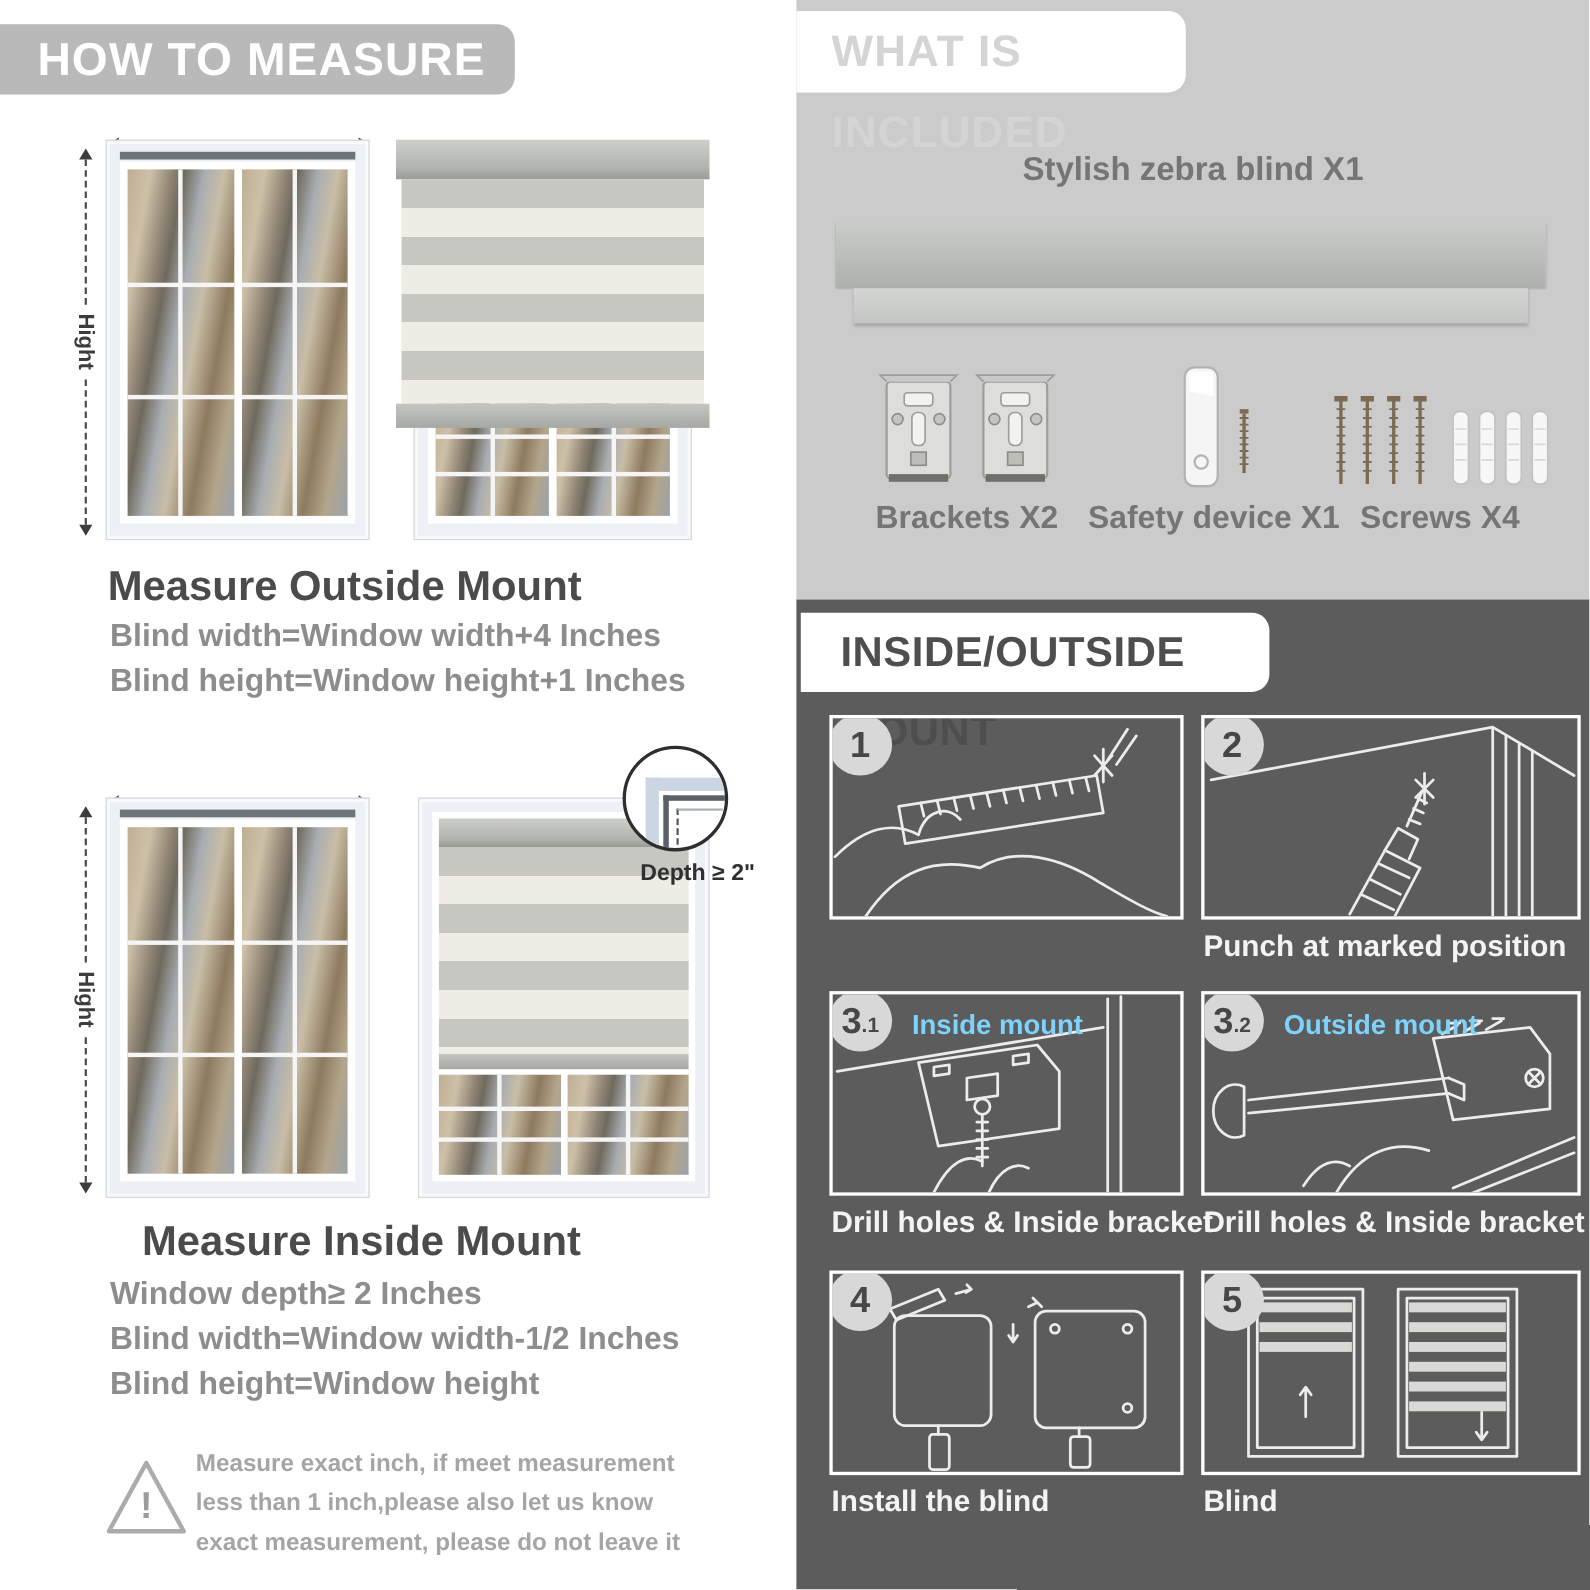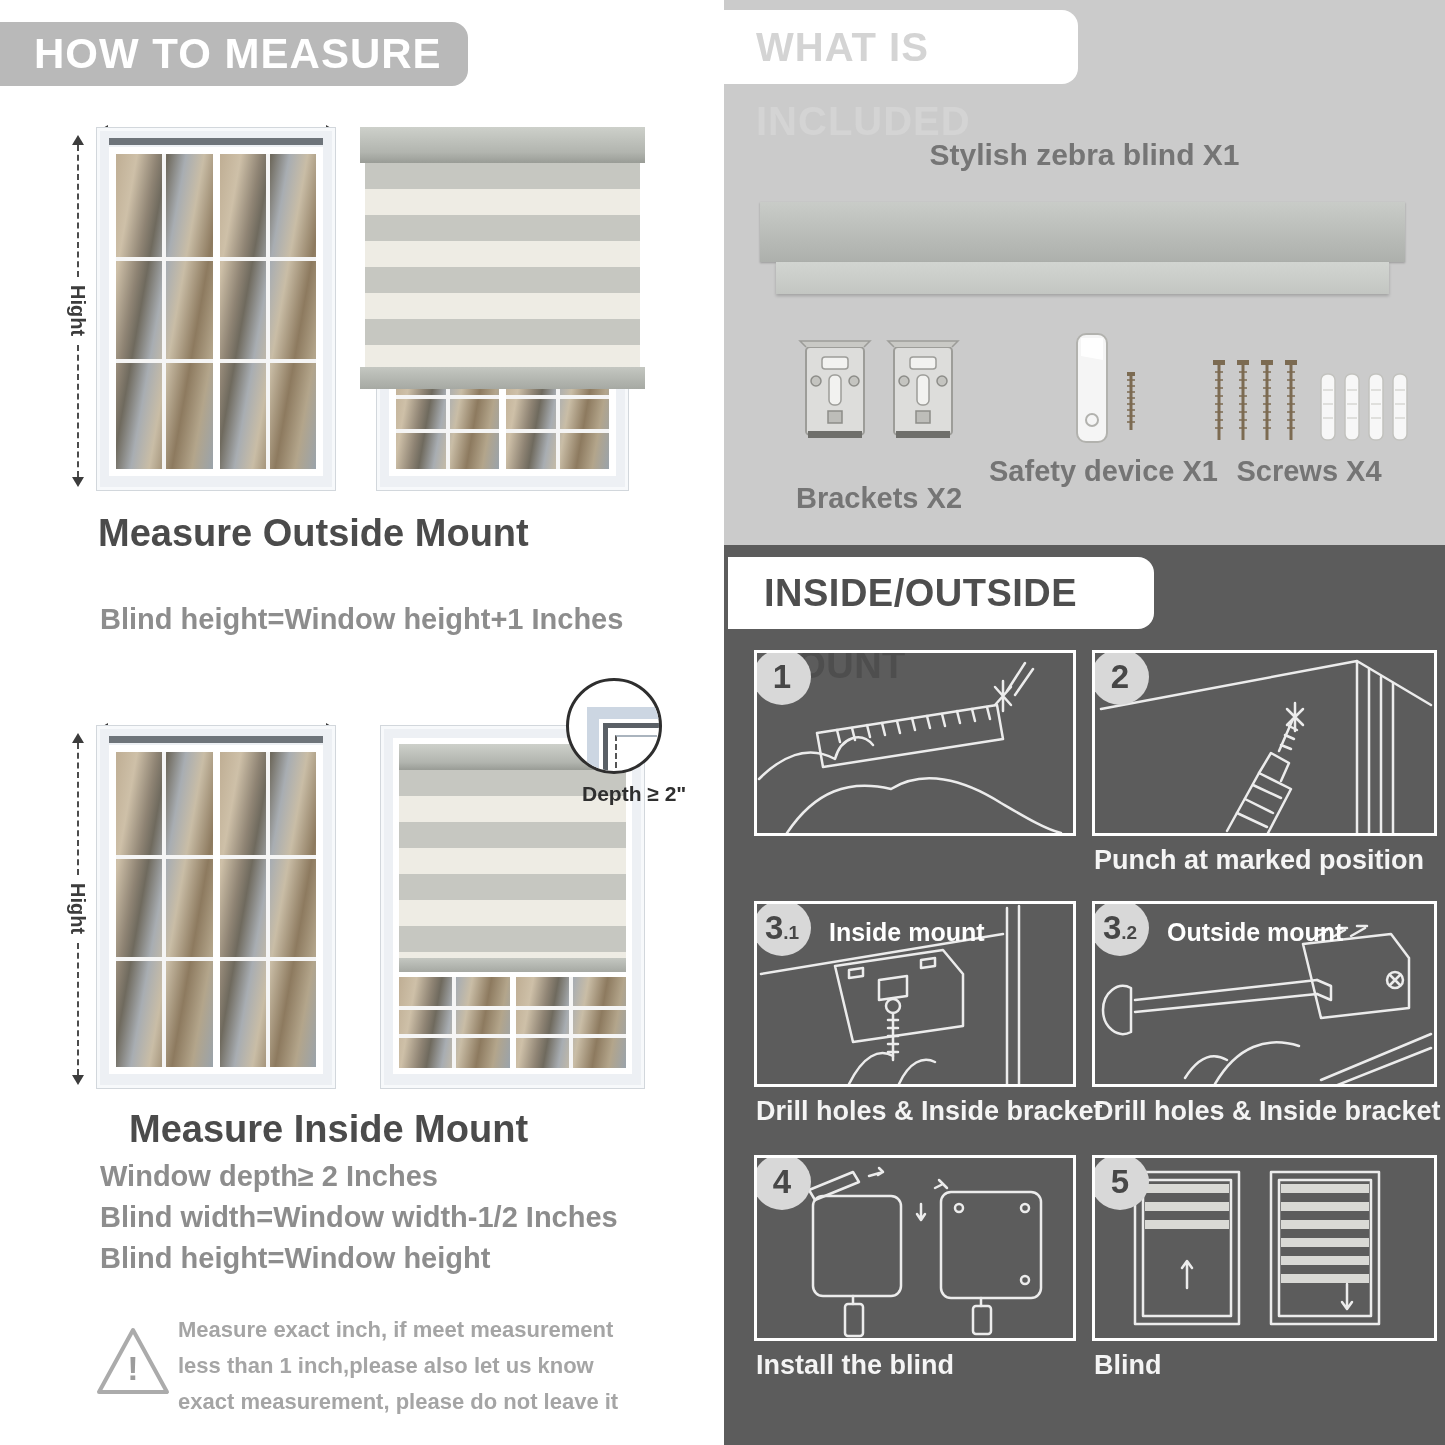--- a/index.html
+++ b/index.html
@@ -62,21 +62,21 @@
   .item-label{width:100%;text-align:center;font-size:29px;font-weight:bold;color:#757575;white-space:nowrap;}
   .item-icons{display:flex;justify-content:center;align-items:flex-end;gap:14px;}
 
   #right-dark{left:724px;top:545px;width:721px;height:900px;background:#5c5c5c;}
   .mount-header{left:4px;top:12px;width:426px;height:72px;background:#ffffff;border-radius:0 16px 16px 0;
     color:#4e4e4e;font-weight:bold;font-size:38px;line-height:72px;padding-left:36px;box-sizing:border-box;letter-spacing:.5px;}
   .step-panel{border:3px solid #ffffff;box-sizing:border-box;overflow:hidden;}
   .badge{position:absolute;left:-4px;top:-4px;width:58px;height:56px;background:#d8d8d8;border-radius:50%;
     color:#474747;font-weight:bold;font-size:33px;display:flex;align-items:center;justify-content:center;z-index:3;}
   .badge .sub{font-size:19px;margin-top:10px;}
-  .step-label{position:absolute;left:72px;top:14px;color:#ffffff;font-weight:bold;font-size:25px;z-index:3;}
+  .step-label{position:absolute;left:72px;top:14px;color:#7dd3fc;font-weight:bold;font-size:25px;z-index:3;}
   .caption{color:#f4f4f4;font-weight:bold;font-size:27px;white-space:nowrap;}
   .step-art{position:absolute;left:0;top:0;width:100%;height:100%;}
 </style>
 </head>
 <body>
 
 <div id="canvas">
 
   <div id="left" class="abs">
 
@@ -112,20 +112,21 @@
           <div class="pane"></div>
           <div class="pane"></div>
         </div>
       </div>
       <div class="abs cassette" style="left:0;top:0;width:285px;height:36px;"></div>
       <div class="abs stripes" style="left:5px;top:36px;width:275px;height:204px;"></div>
       <div class="abs rail" style="left:0;top:240px;width:285px;height:22px;"></div>
     </div>
 
     <div class="abs sec-title" style="left:98px;top:512px;">Measure Outside Mount</div>
+    <div class="abs sec-line" style="left:100px;top:562px;">Blind width=Window width+4 Inches</div>
     <div class="abs sec-line" style="left:100px;top:603px;">Blind height=Window height+1 Inches</div>
 
     <div class="abs h-arrow" style="left:98px;top:698px;width:238px;">
       <span class="tri-l"></span>
       <span class="dash"></span>
       <span class="lbl">Width</span>
       <span class="dash"></span>
       <span class="tri-r"></span>
     </div>
 
@@ -199,21 +200,21 @@
         <rect x="8" y="8" width="58" height="88" rx="4" fill="#dddddb" stroke="#9d9d99" stroke-width="2"></rect>
         <path d="M8 8 L2 2 L72 2 L66 8" fill="#c9c9c5" stroke="#9d9d99" stroke-width="1.5"></path>
         <rect x="24" y="18" width="26" height="12" rx="3" fill="#f2f2f0" stroke="#9d9d99" stroke-width="1.5"></rect>
         <rect x="31" y="36" width="12" height="30" rx="5" fill="#f2f2f0" stroke="#9d9d99" stroke-width="1.5"></rect>
         <circle cx="18" cy="42" r="5" fill="#c4c4c0" stroke="#8d8d89" stroke-width="1.5"></circle>
         <circle cx="56" cy="42" r="5" fill="#c4c4c0" stroke="#8d8d89" stroke-width="1.5"></circle>
         <rect x="30" y="72" width="14" height="12" fill="#bdbdb9" stroke="#8d8d89" stroke-width="1.5"></rect>
         <rect x="10" y="92" width="54" height="7" fill="#6f6f6b"></rect>
       </svg>
     </div>
-    <div class="abs item-label" style="left:40px;top:482px;width:230px;">Brackets X2</div>
+    <div class="abs item-label" style="left:40px;top:455px;width:230px;">Brackets X2</div>
 
     <div class="abs item-icons" style="left:275px;top:330px;width:205px;height:118px;">
       <svg width="110" height="118" viewBox="0 0 110 118">
         <rect x="30" y="4" width="30" height="108" rx="9" fill="rgba(255,255,255,0.8)" stroke="#b2b2ae" stroke-width="2"></rect>
         <path d="M34 8 L56 8 L56 30 L34 26 Z" fill="#ffffff" opacity="0.9"></path>
         <circle cx="45" cy="90" r="6" fill="none" stroke="#b2b2ae" stroke-width="2"></circle>
         <line x1="84" y1="46" x2="84" y2="100" stroke="#7c6b52" stroke-width="3"></line>
         <path d="M80 50 h8 M80 56 h8 M80 62 h8 M80 68 h8 M80 74 h8 M80 80 h8 M80 86 h8 M80 92 h8" stroke="#7c6b52" stroke-width="1.6"></path>
         <rect x="80" y="42" width="8" height="4" fill="#7c6b52"></rect>
       </svg>

